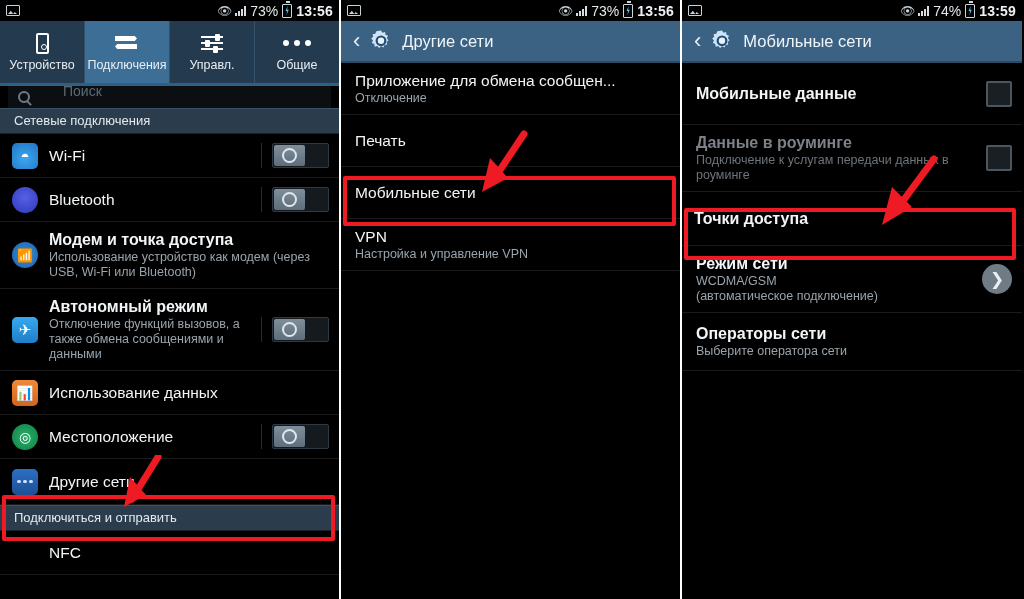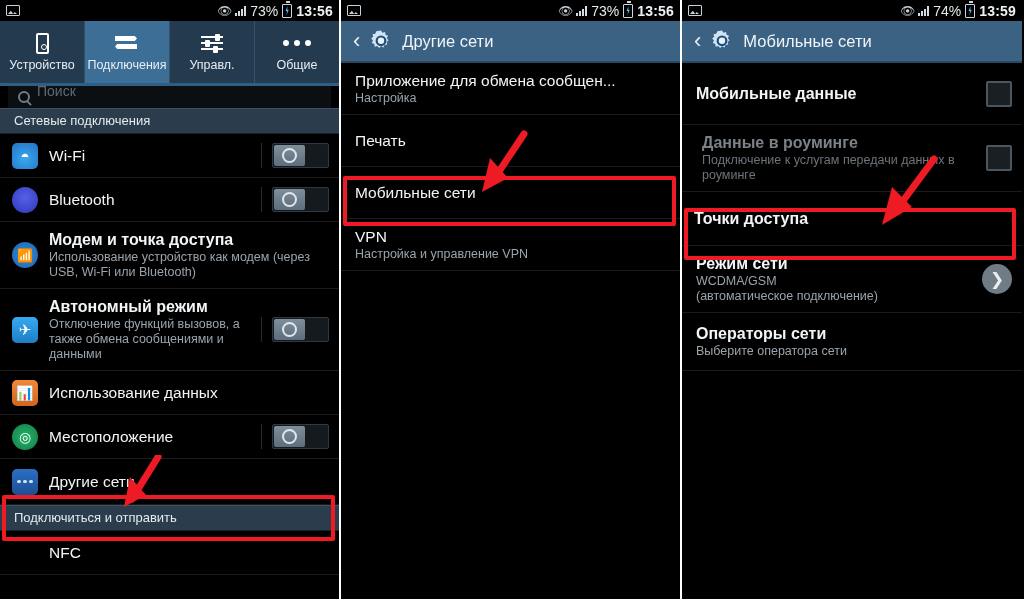--- a/index.html
+++ b/index.html
@@ -86,21 +86,21 @@
   .ic-dots b { width:6px; height:6px; border-radius:50%; background:#fff; display:block; }
 
   
   .searchbar {
     height: 22px; background: #0b0f12; margin: 0 8px; display: flex; align-items: center;
     gap: 7px; padding: 0 10px; color: #5d6b75; font-size: 14px; overflow: hidden;
     border-bottom: 1px solid #0b0f12;
   }
   .ic-search { width:12px; height:12px; border:2px solid #6f7d87; border-radius:50%; position:relative; flex:none; }
   .ic-search::after { content:""; position:absolute; right:-4px; bottom:-3px; width:6px; height:2px; background:#6f7d87; transform:rotate(45deg); }
-  .searchbar .sb-txt { position: relative; top: -6px; }
+  .searchbar .sb-txt { position: relative; top: -6px; margin-left: 26px; }
 
   
   .sec-header {
     background: #2b3d4d; color: #e4eaee; font-size: 13px;
     padding: 4px 10px 5px 14px; border-top: 1px solid #3a5166; border-bottom: 1px solid #16222c;
   }
   .list { background: #000; }
   .row {
     display: flex; align-items: center; gap: 11px;
     padding: 8px 10px 8px 12px; border-bottom: 1px solid #1b1b1b;
@@ -370,21 +370,21 @@
           <circle cx="12" cy="11.8" r="3.2" fill="#e8f2fb"></circle>
         </svg>
       </span>
       <span class="ab-title">Другие сети</span>
     </div>
 
     <div class="list">
       <div class="row" style="min-height:52px;padding-left:14px">
         <span class="txt">
           <span class="title" style="display:block">Приложение для обмена сообщен...</span>
-          <span class="sub" style="display:block">Настройка</span>
+          <span class="sub" style="display:block">Отключение</span>
         </span>
       </div>
       <div class="row" style="min-height:52px;padding-left:14px">
         <span class="txt"><span class="title">Печать</span></span>
       </div>
       <div class="row" style="min-height:52px;padding-left:14px">
         <span class="txt"><span class="title">Мобильные сети</span></span>
       </div>
       <div class="row" style="min-height:52px;padding-left:14px">
         <span class="txt">
@@ -437,21 +437,21 @@
 
     <div class="list">
 
       <div class="row" style="min-height:62px;padding-left:14px">
         <span class="txt">
           <span class="title big" style="display:block">Мобильные данные</span>
         </span>
         <span class="cbox"></span>
       </div>
 
-      <div class="row dim" style="min-height:62px;padding-left:20px">
+      <div class="row dim" style="min-height:62px;padding-left:14px">
         <span class="txt">
           <span class="title big" style="display:block">Данные в роуминге</span>
           <span class="sub" style="display:block">Подключение к услугам передачи данных в роуминге</span>
         </span>
         <span class="cbox"></span>
       </div>
 
       <div class="row" style="min-height:54px;padding-left:12px">
         <span class="txt"><span class="title big">Точки доступа</span></span>
       </div>

